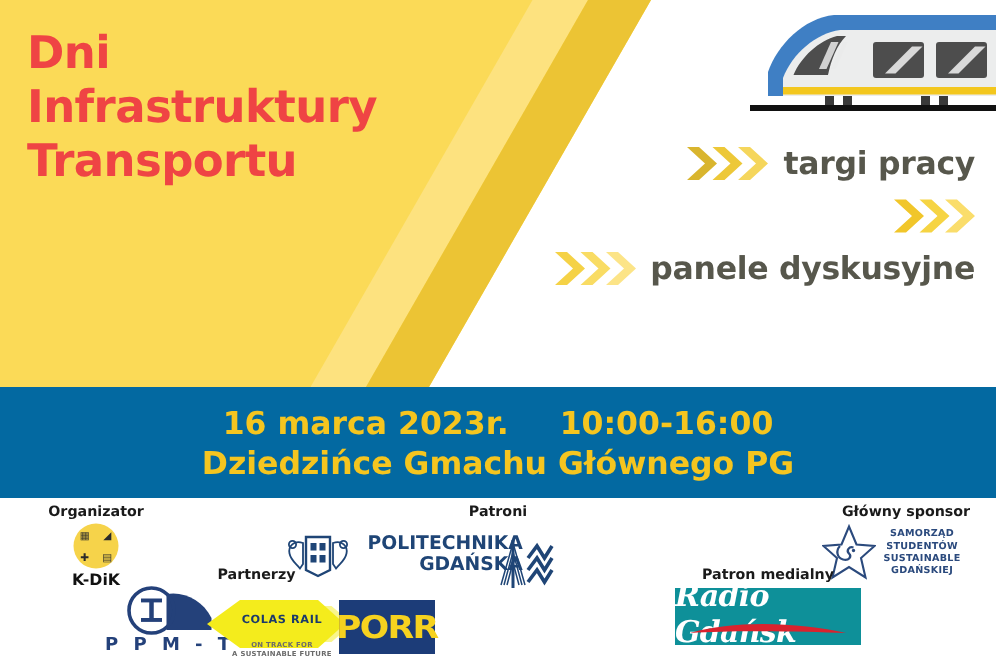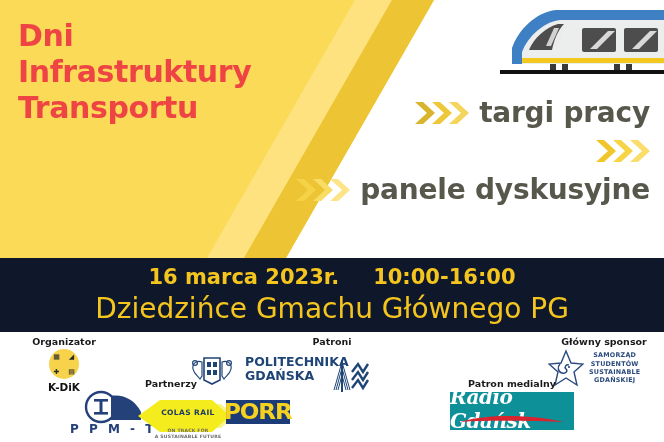--- a/index.html
+++ b/index.html
@@ -45,41 +45,41 @@
   
   .bullets{
     position:absolute;left:280px;top:96px;width:370px;
     display:flex;flex-direction:column;align-items:flex-end;gap:9px;
   }
   .bullet-row{display:flex;align-items:center;gap:10px;}
   .chev-group{display:flex;align-items:center;gap:1px;}
   .bullet-label{
     font-family:"DejaVu Sans", sans-serif;
     font-weight:bold;
-    font-size:28px;
+    font-size:21px;
     color:#57574c;
     white-space:nowrap;
     letter-spacing:-0.2px;
   }
 
   
   .band{
     position:absolute;left:0;top:258px;width:664px;height:74px;
-    background:#0f172a;
+    background:#0369a1;
     display:flex;flex-direction:column;align-items:center;justify-content:center;
   }
   .band-row1{
     display:flex;align-items:baseline;gap:34px;
     font-family:"DejaVu Sans", sans-serif;
     font-weight:bold;font-size:21px;color:#f5c51f;white-space:nowrap;
   }
   .band-row2{
     margin-top:3px;
     font-family:"DejaVu Sans", sans-serif;
-    font-weight:normal;font-size:28px;color:#f5c51f;white-space:nowrap;
+    font-weight:bold;font-size:21px;color:#f5c51f;white-space:nowrap;
   }
 
   
   .footer{position:absolute;left:0;top:332px;width:664px;height:110px;background:#ffffff;}
   .f-item{position:absolute;}
   .f-cap{
     font-family:"DejaVu Sans", sans-serif;
     font-size:9.5px;font-weight:bold;color:#1a1a1a;
     text-align:center;white-space:nowrap;
   }
@@ -89,21 +89,21 @@
   .kdik-circle{
     width:30px;height:30px;border-radius:50%;
     background:#f6d34a;position:relative;margin-top:2px;
     display:grid;grid-template-columns:1fr 1fr;grid-template-rows:1fr 1fr;
   }
   .kdik-q{display:flex;align-items:center;justify-content:center;font-size:7px;color:#2a2a2a;}
   .kdik-name{font-size:10.5px;font-weight:bold;color:#111;margin-top:2px;letter-spacing:0px;}
 
   
   .pg-row{display:flex;align-items:center;gap:7px;}
-  .pg-words{font-size:12.5px;line-height:14px;color:#1f4576;font-weight:bold;}
+  .pg-words{font-size:12.5px;line-height:14px;color:#1f4576;font-weight:bold;text-align:right;}
 
   
   .wilis-row{display:flex;align-items:center;gap:6px;}
   .wilis-words{font-size:7.2px;line-height:9px;color:#1f4576;font-weight:bold;letter-spacing:0.1px;}
 
   
   .sam-row{display:flex;align-items:center;gap:5px;}
   .sam-words{font-size:6.4px;line-height:8.4px;color:#2b4a7d;font-weight:bold;letter-spacing:0.2px;}
 
   
@@ -116,21 +116,21 @@
     position:absolute;left:0;top:14px;width:108px;text-align:center;
     font-size:7.5px;font-weight:bold;color:#1b3a6b;letter-spacing:0.4px;
   }
   .colas-tag{
     position:absolute;left:0;top:34px;width:108px;text-align:center;
     font-size:4.6px;font-weight:bold;color:#6b6b6b;line-height:6px;letter-spacing:0.2px;
   }
 
   
   .porr-box{
-    width:64px;height:24px;background:#1c3c78;
+    width:64px;height:36px;background:#1c3c78;
     display:flex;align-items:center;justify-content:center;
   }
   .porr-txt{
     font-family:"DejaVu Sans", sans-serif;
     font-size:21px;font-weight:bold;color:#f6d21f;letter-spacing:-1px;
     transform:scaleX(1.1);
   }
 
   
   .rg-box{

